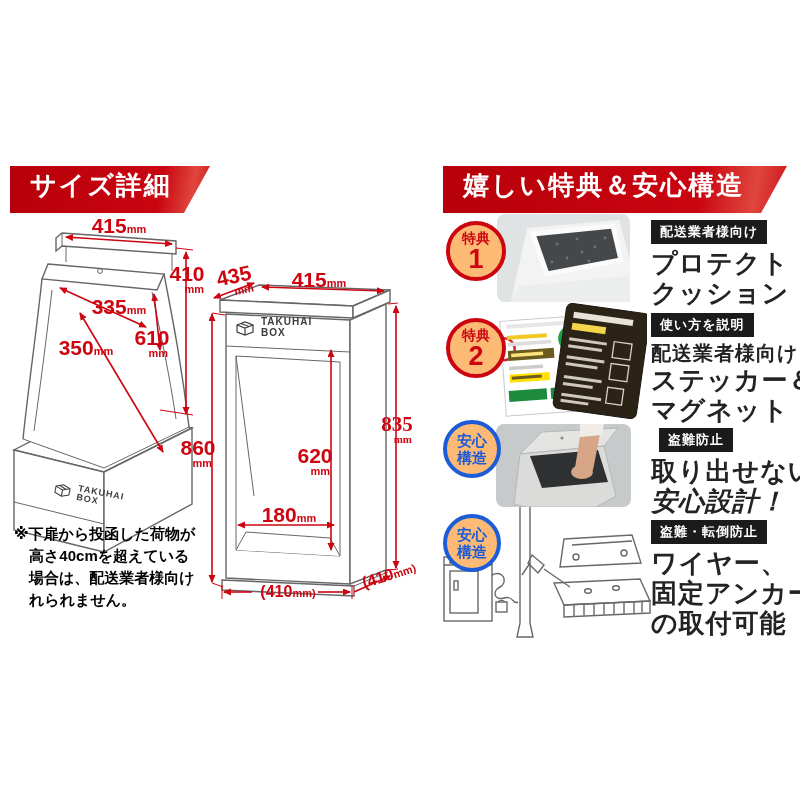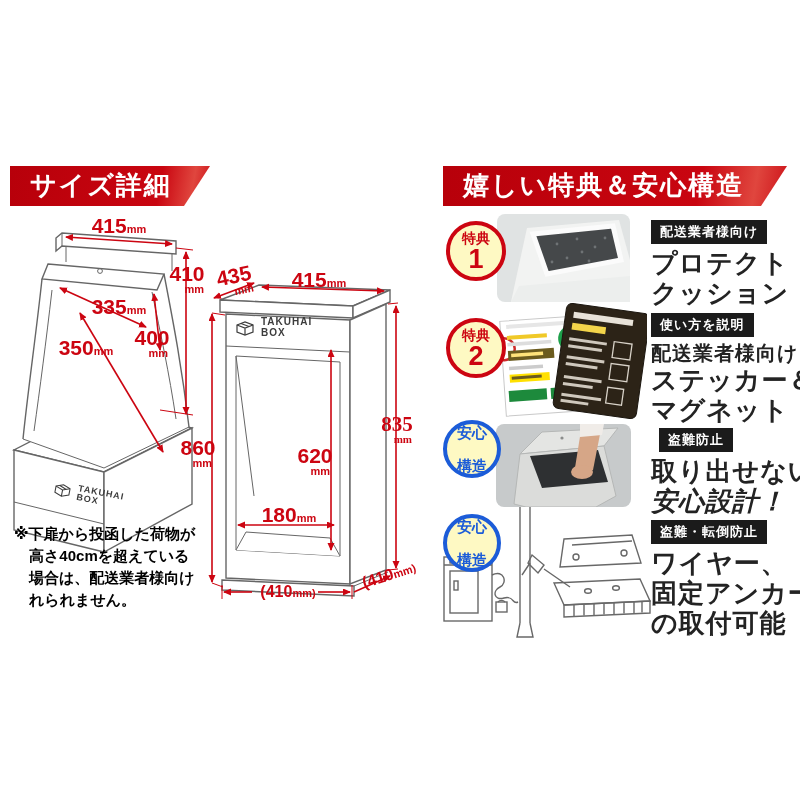--- a/index.html
+++ b/index.html
@@ -2,21 +2,21 @@
 <html><head>
 <meta charset="utf-8">
 <style>
   * { margin:0; padding:0; box-sizing:border-box; }
   html,body { background:#fff; }
   body { font-family:"Liberation Sans","DejaVu Sans",sans-serif; }
   .canvas { position:relative; width:800px; height:800px; background:#fff; overflow:hidden; }
 
   
   .banner {
-    position:absolute; height:40px; line-height:38px;
+    position:absolute; height:47px; line-height:38px;
     color:#fff; font-size:26px; font-weight:700; letter-spacing:2px;
     padding:0 40px 0 20px;
     background:linear-gradient(100deg,#b7000a 0%,#c90510 74%,#e0463e 90%,#cc1118 100%);
     clip-path:polygon(0 0,100% 0,calc(100% - 26px) 100%,0 100%);
     white-space:nowrap;
   }
   .banner-left { left:10px; top:166px; width:200px; }
   .banner-right { left:443px; top:166px; width:344px; }
 
   
@@ -38,26 +38,26 @@
   .logo-tilt { transform:rotate(11deg); }
   .logo-tilt .txt { font-size:9px; }
 
   
   .note { position:absolute; left:14px; top:523px; width:200px; color:#000000;
           font-size:15px; font-weight:600; line-height:22px; }
   .note .ln { display:block; }
   .note .ln + .ln { padding-left:15px; }
 
   
-  .badge { position:absolute; background:#fef9c3; border-radius:50%; display:flex;
+  .badge { position:absolute; background:#fdba74; border-radius:50%; display:flex;
            flex-direction:column; align-items:center; justify-content:center; z-index:3; }
   .badge-red { width:60px; height:60px; border:4px solid #cc0511; color:#cc0511; }
   .badge-red .bl { font-size:14px; font-weight:700; line-height:15px; }
   .badge-red .bn { font-size:27px; font-weight:700; line-height:26px; }
-  .badge-blue { width:58px; height:58px; border:4px solid #1c5cd8; color:#1c5cd8;justify-content:space-between; }
+  .badge-blue { width:58px; height:58px; border:4px solid #1c5cd8; color:#1c5cd8; }
   .badge-blue .bl { font-size:15px; font-weight:700; line-height:17px; }
 
   .feat-img { position:absolute; z-index:1; }
   .feat-text { position:absolute; width:152px; }
   .tag { display:inline-block; background:#1b1b1b; color:#fff; font-size:13px;
          font-weight:700; padding:3px 9px; letter-spacing:1px; white-space:nowrap; }
   .hline { display:block; color:#232323; font-size:26px; font-weight:700;
            line-height:30px; letter-spacing:1px; white-space:nowrap; }
   .hsub  { display:block; color:#232323; font-size:20px; font-weight:700;
            line-height:24px; letter-spacing:1px; white-space:nowrap; }
@@ -151,21 +151,21 @@
     <span class="v">415</span><span class="u">mm</span>
   </div>
   <div class="dim dim-stack" style="left:166px; top:264px; width:42px;">
     <span class="v">410</span>
       <span class="u">mm</span>
   </div>
   <div class="dim" style="left:76px; top:295px; width:60px;margin-left:13px;">
     <span class="v">335</span><span class="u">mm</span>
   </div>
   <div class="dim dim-stack" style="left:132px; top:328px; width:40px;">
-    <span class="v">400</span>
+    <span class="v">610</span>
       <span class="u">mm</span>
   </div>
   <div class="dim" style="left:54px; top:336px; width:64px;">
     <span class="v">350</span><span class="u">mm</span>
   </div>
 
   <div class="dim dim-stack" style="left:214px; top:266px; width:42px; transform:rotate(-12deg);">
     <span class="v">435</span>
       <span class="u">mm</span>
   </div>

